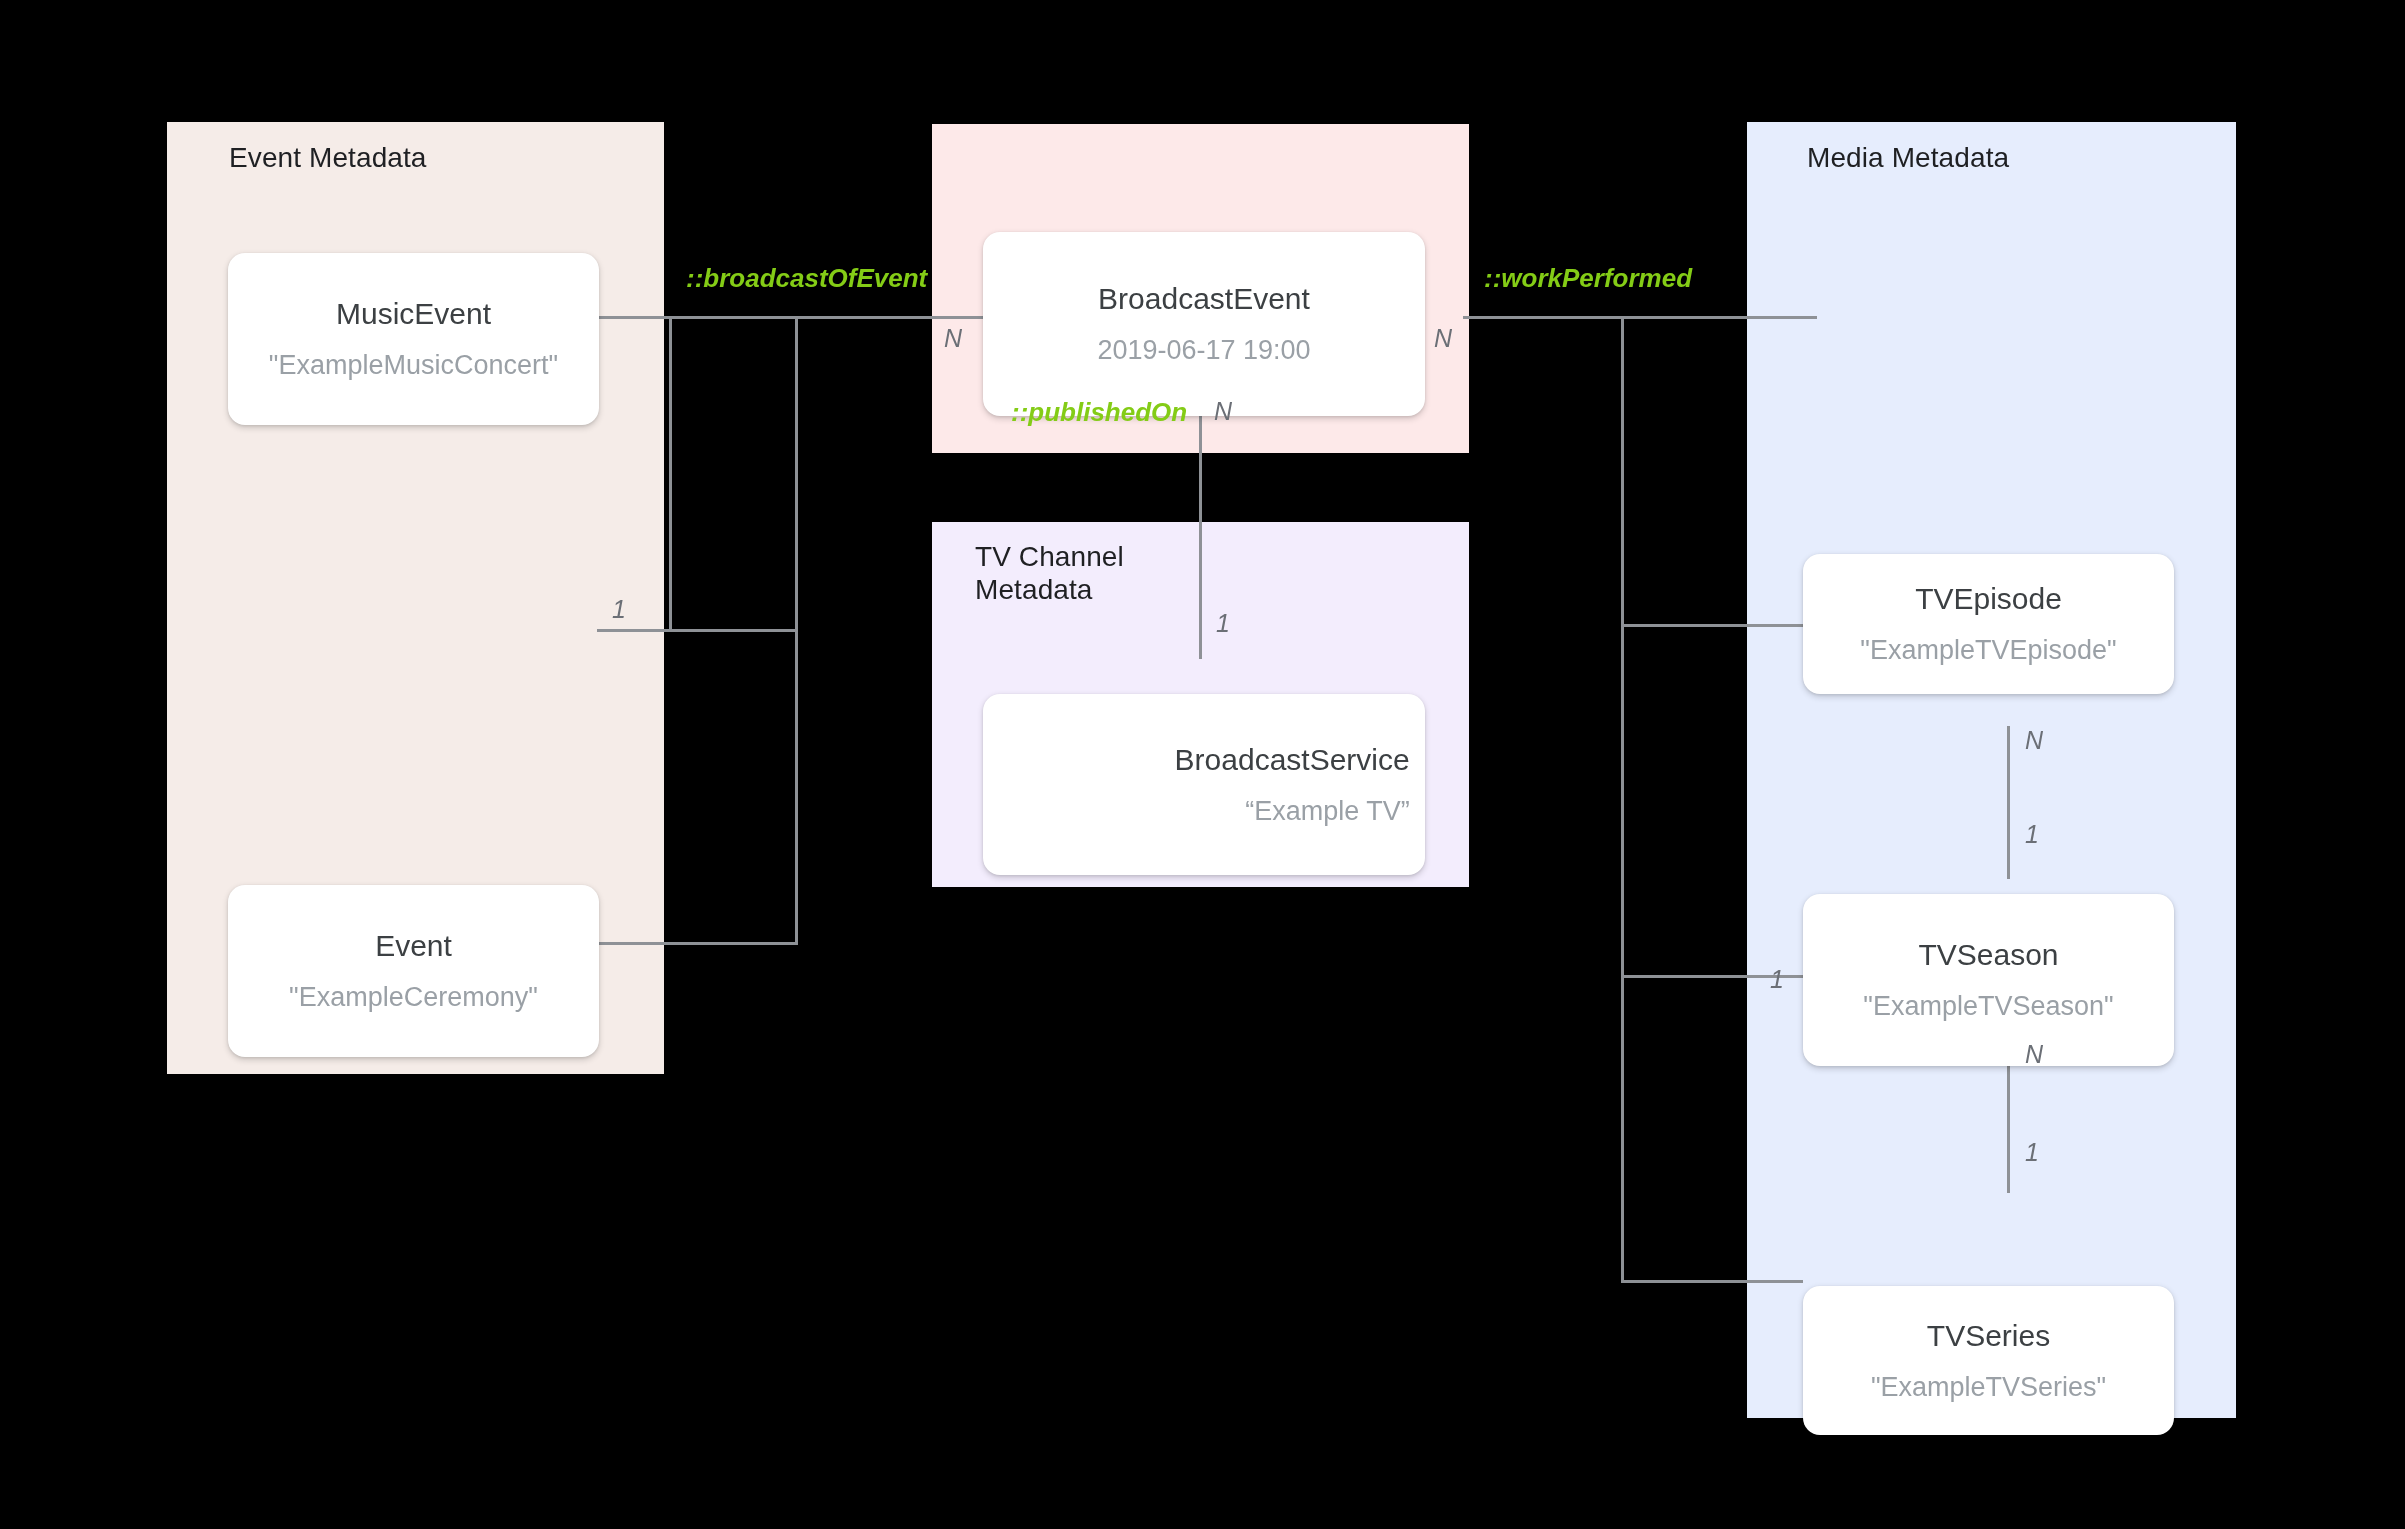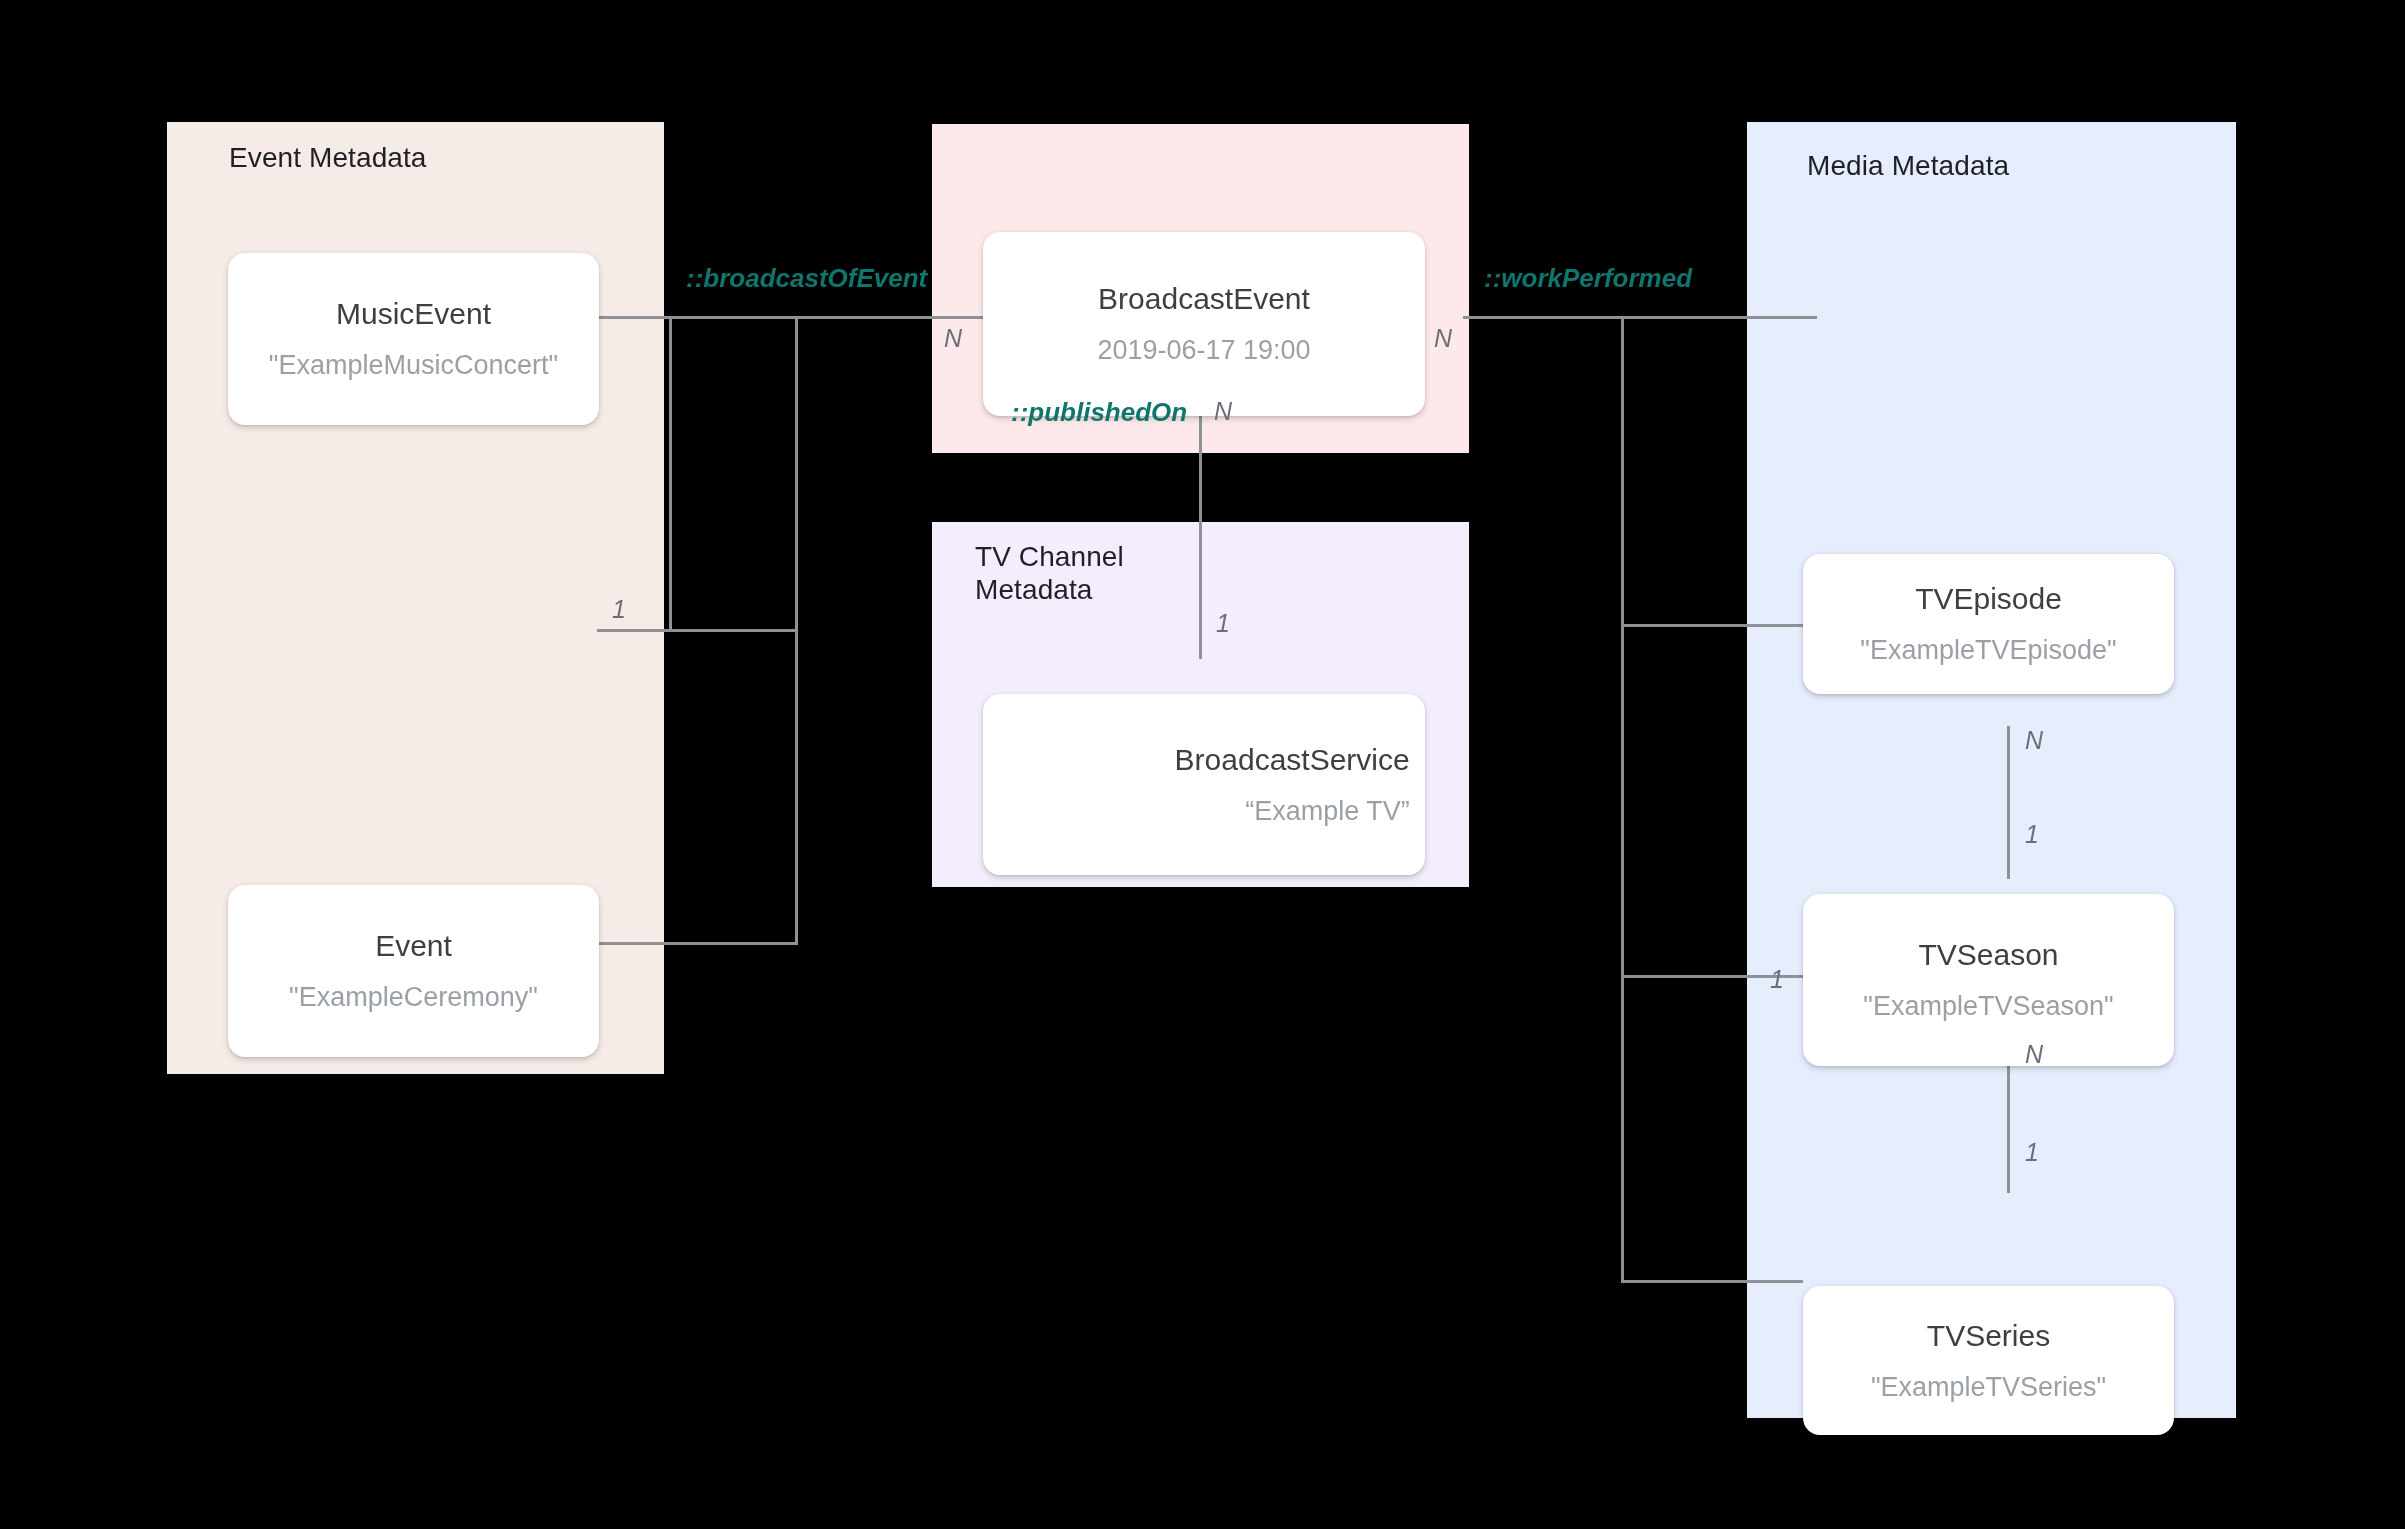--- a/index.html
+++ b/index.html
@@ -49,21 +49,21 @@
   }
   .node-value.wrap{white-space:normal;}
   .edge{position:absolute;background:#8e9196;}
   .edge.h{height:2.9px;}
   .edge.v{width:2.9px;}
   .rel-label{
     position:absolute;
     font-size:26px;
     font-style:italic;
     font-weight:bold;
-    color:#0f766e;
+    color:#84cc16;
     white-space:nowrap;
   }
   .card-label{
     position:absolute;
     font-size:25px;
     font-style:italic;
     color:#6b6f76;
     white-space:nowrap;
   }
 </style>
@@ -98,21 +98,21 @@
   <div class="edge h" style="left:1621px;top:1280px;width:182px;"></div>
 
   <div class="edge v" style="left:2007px;top:726px;height:153px;"></div>
   <div class="edge v" style="left:2007px;top:1040px;height:153px;"></div>
 
   <div class="panel-title" style="left:229px;top:141px;">Event Metadata</div>
 
   <div class="panel-title" style="left:975px;top:540px;">TV Channel
 Metadata</div>
 
-  <div class="panel-title" style="left:1807px;top:141px;margin-top:8px;">Media Metadata</div>
+  <div class="panel-title" style="left:1807px;top:141px;">Media Metadata</div>
 
   <div class="node" style="left:228px;top:219px;width:371px;height:172px;">
     <div class="node-type">MusicEvent</div>
     <div class="node-value">"ExampleMusicConcert"</div>
   </div>
 
 
   <div class="node" style="left:228px;top:851px;width:371px;height:172px;">
     <div class="node-type">Event</div>
     <div class="node-value">"ExampleCeremony"</div>

